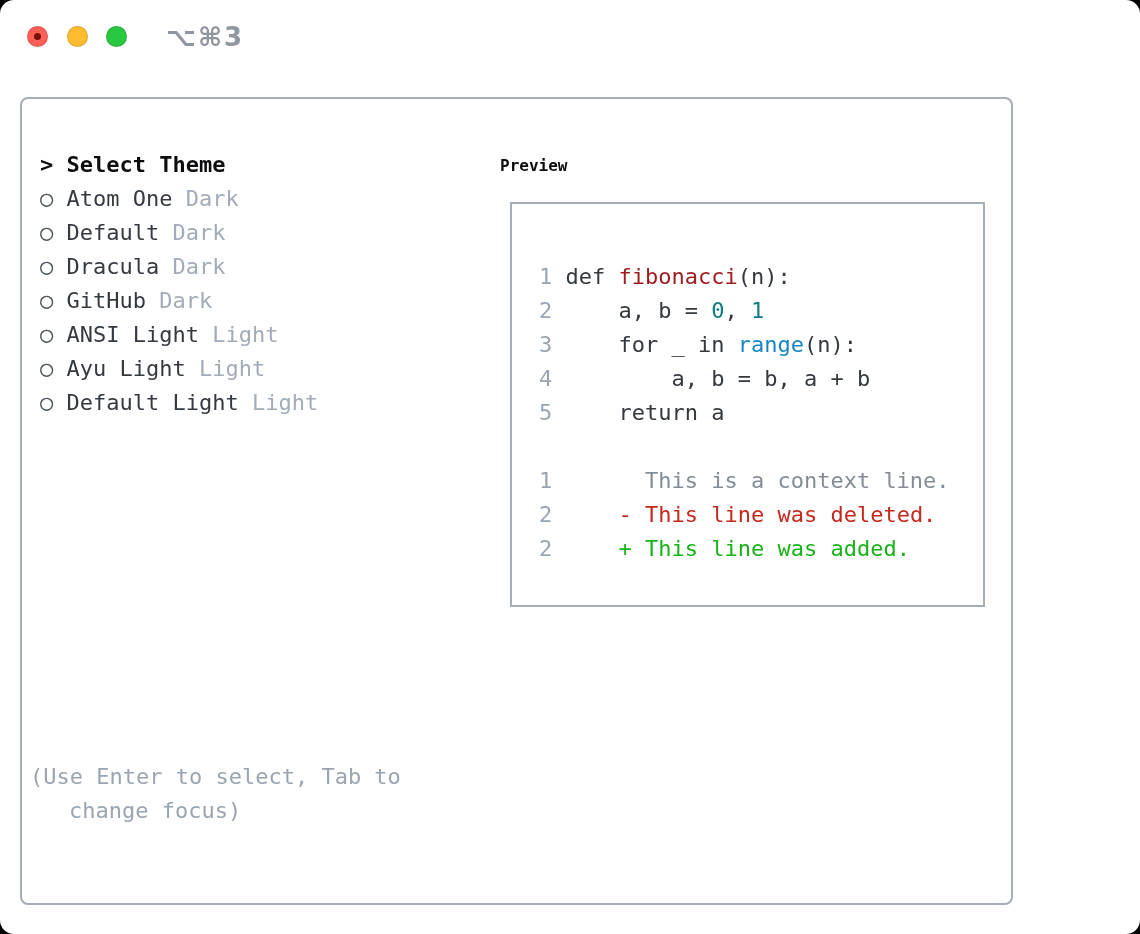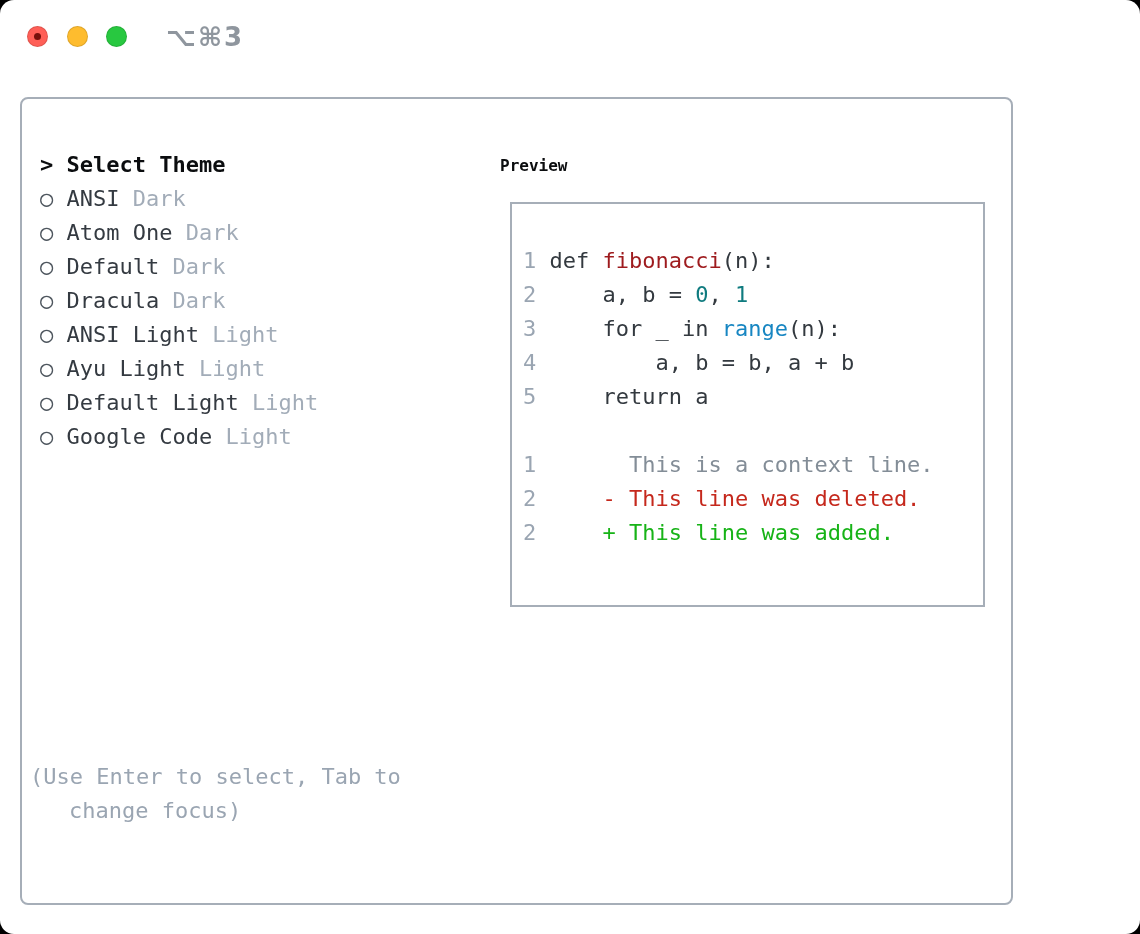--- a/index.html
+++ b/index.html
@@ -39,21 +39,21 @@
   .theme-list{position:absolute;left:18px;top:49px;}
   .apply-list{position:absolute;left:18px;top:525px;}
   .hint{position:absolute;left:8px;top:661px;color:#9aa5b2;}
   
   .preview-title{position:absolute;left:478px;top:50px;height:34px;line-height:34px;
     font-size:16px;font-weight:bold;color:#0b0d0f;white-space:pre;}
   .preview-box{
     position:absolute;left:488px;top:103px;width:475px;height:405px;
     box-sizing:border-box;border:2px solid #a6aeb8;background:#fff;
   }
-  .codepane{margin:0;padding:40px 0 0 11px;}
+  .codepane{margin:16px;padding:40px 0 0 11px;}
   .codeline{height:34px;line-height:34px;font-size:22px;white-space:pre;}
   .st-linenum{color:#9aa5b2;}
   .st-code{color:#33393f;}
   .st-function{color:#9e1b1e;}
   .st-number{color:#0f7b7f;}
   .st-builtin{color:#1786c2;}
   .st-context{color:#838d97;}
   .st-deleted{color:#c5281c;text-align:center;}
   .st-added{color:#17b317;}
 </style>
@@ -69,28 +69,27 @@
     <div class="tl tl-yellow"></div>
     <div class="tl tl-green"></div>
     <div class="win-title">⌥⌘3</div>
   </div>
 
   <div class="panel">
 
     <div class="theme-list">
       <div class="row hdr"><span class="marker hdr">&gt; </span><span>Select Theme</span></div>
 
-    <div class="row"><span class="marker">○ </span><span class="">ANSI </span><span class="variant">Dark</span></div>
         <div class="row"><span class="marker">○ </span><span class="">Atom One </span><span class="variant">Dark</span></div>
         <div class="row"><span class="marker">○ </span><span class="">Default </span><span class="variant">Dark</span></div>
         <div class="row"><span class="marker">○ </span><span class="">Dracula </span><span class="variant">Dark</span></div>
+        <div class="row"><span class="marker">○ </span><span class="">GitHub </span><span class="variant">Dark</span></div>
         <div class="row"><span class="marker">○ </span><span class="">ANSI Light </span><span class="variant">Light</span></div>
         <div class="row"><span class="marker">○ </span><span class="">Ayu Light </span><span class="variant">Light</span></div>
         <div class="row"><span class="marker">○ </span><span class="">Default Light </span><span class="variant">Light</span></div>
-        <div class="row"><span class="marker">○ </span><span class="">Google Code </span><span class="variant">Light</span></div>
       </div>
 
 
     <div class="hint">
 
     <div class="row" style="color: inherit;">(Use Enter to select, Tab to</div>
         <div class="row" style="color: inherit; margin-left: 39px;">change focus)</div>
       </div>
 
     <div class="preview-title">Preview</div>

